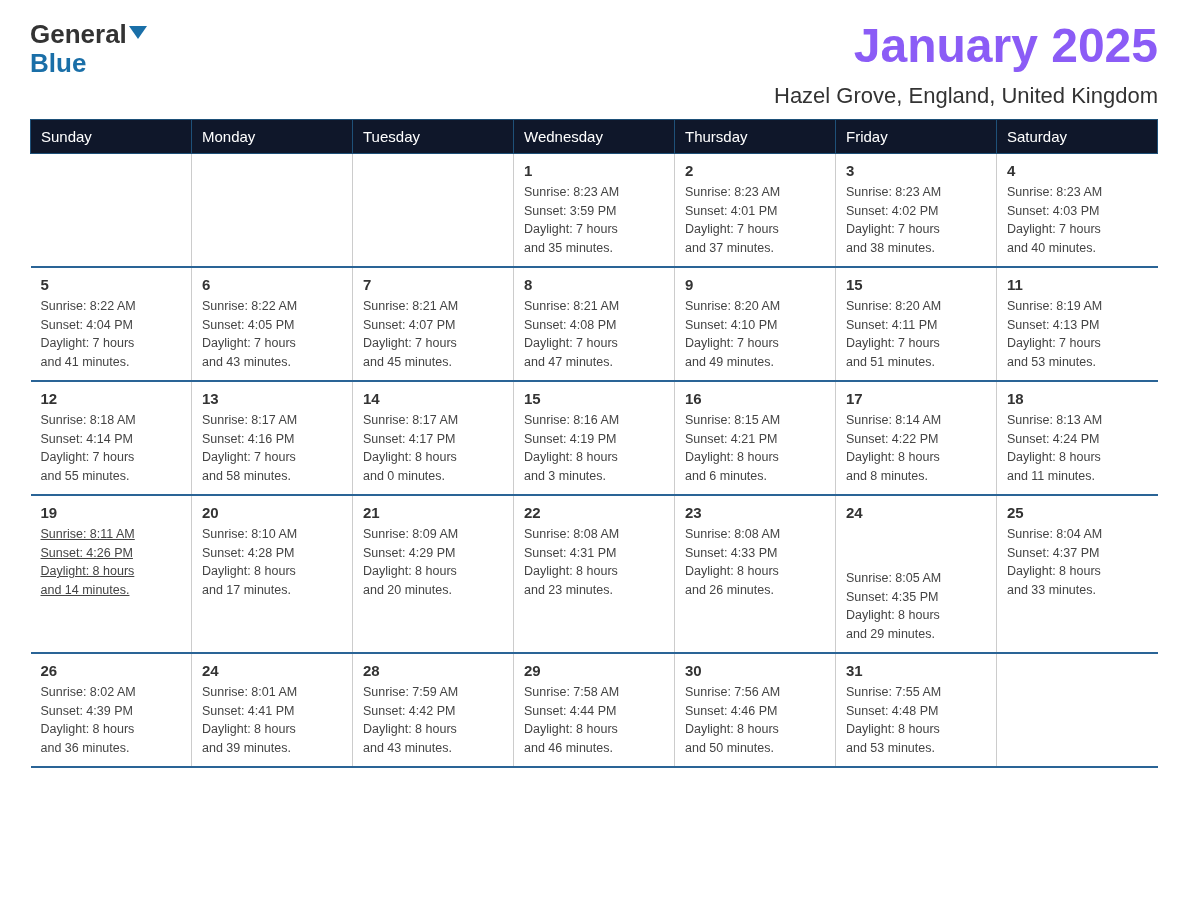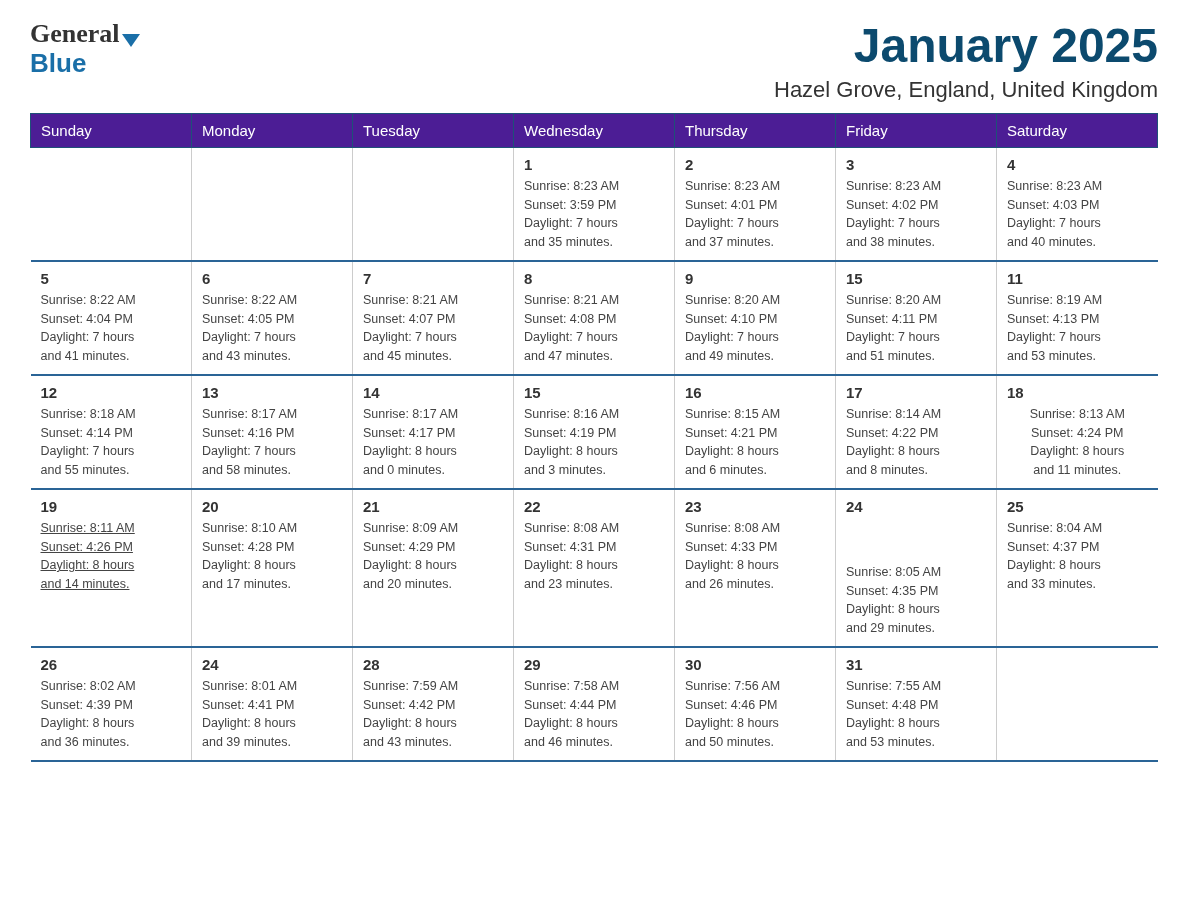--- a/index.html
+++ b/index.html
@@ -38,36 +38,36 @@
       vertical-align: middle;
       position: relative;
       top: -2px;
     }
     .title-block {
       text-align: right;
     }
     .title-block h1 {
       font-size: 48px;
       font-weight: bold;
-      color: #0c4a6e;
+      color: #8b5cf6;
       line-height: 1.1;
     }
     .title-block h2 {
       font-size: 22px;
       font-weight: normal;
       color: #333;
-      margin-top: 4px;
+      margin-top: 10px;
     }
     table {
       width: 100%;
       border-collapse: collapse;
       margin-top: 8px;
     }
     thead tr {
-      background-color: #4c1d95;
+      background-color: #0f172a;
       padding-left: 16px;
     }
     thead th {
       color: #fff;
       font-size: 15px;
       font-weight: normal;
       padding: 8px 10px;
       text-align: left;
       border: 1px solid #1e5078;
     }
@@ -97,21 +97,21 @@
       font-size: 12.5px;
       color: #444;
       line-height: 1.5;
     }
   </style>
 </head>
 <body>
 
 <div class="header">
   <div class="logo">
-    <div style="display:flex;align-items:flex-end;font-family:Liberation Serif, serif;">
+    <div style="display:flex;align-items:center;">
       <span class="logo-text">General</span>
       <span class="logo-triangle"></span>
     </div>
     <span class="logo-text" style="color:#1a6fa8;font-size:26px;font-weight:bold;">Blue</span>
   </div>
   <div class="title-block">
     <h1>January 2025</h1>
     <h2>Hazel Grove, England, United Kingdom</h2>
   </div>
 </div>
@@ -251,21 +251,21 @@
         </td>
         <td>
           <span class="day-number">17</span>
           <div class="day-info" style="white-space: pre-line;">Sunrise: 8:14 AM
 Sunset: 4:22 PM
 Daylight: 8 hours
 and 8 minutes.</div>
         </td>
         <td>
           <span class="day-number">18</span>
-          <div class="day-info" style="white-space: pre-line; text-align: center;">Sunrise: 8:13 AM
+          <div class="day-info" style="white-space: pre-line;">Sunrise: 8:13 AM
 Sunset: 4:24 PM
 Daylight: 8 hours
 and 11 minutes.</div>
         </td>
       </tr>
       <tr>
         <td>
           <span class="day-number">19</span>
           <div class="day-info" style="white-space: pre-line; text-decoration: underline;">Sunrise: 8:11 AM
 Sunset: 4:26 PM

